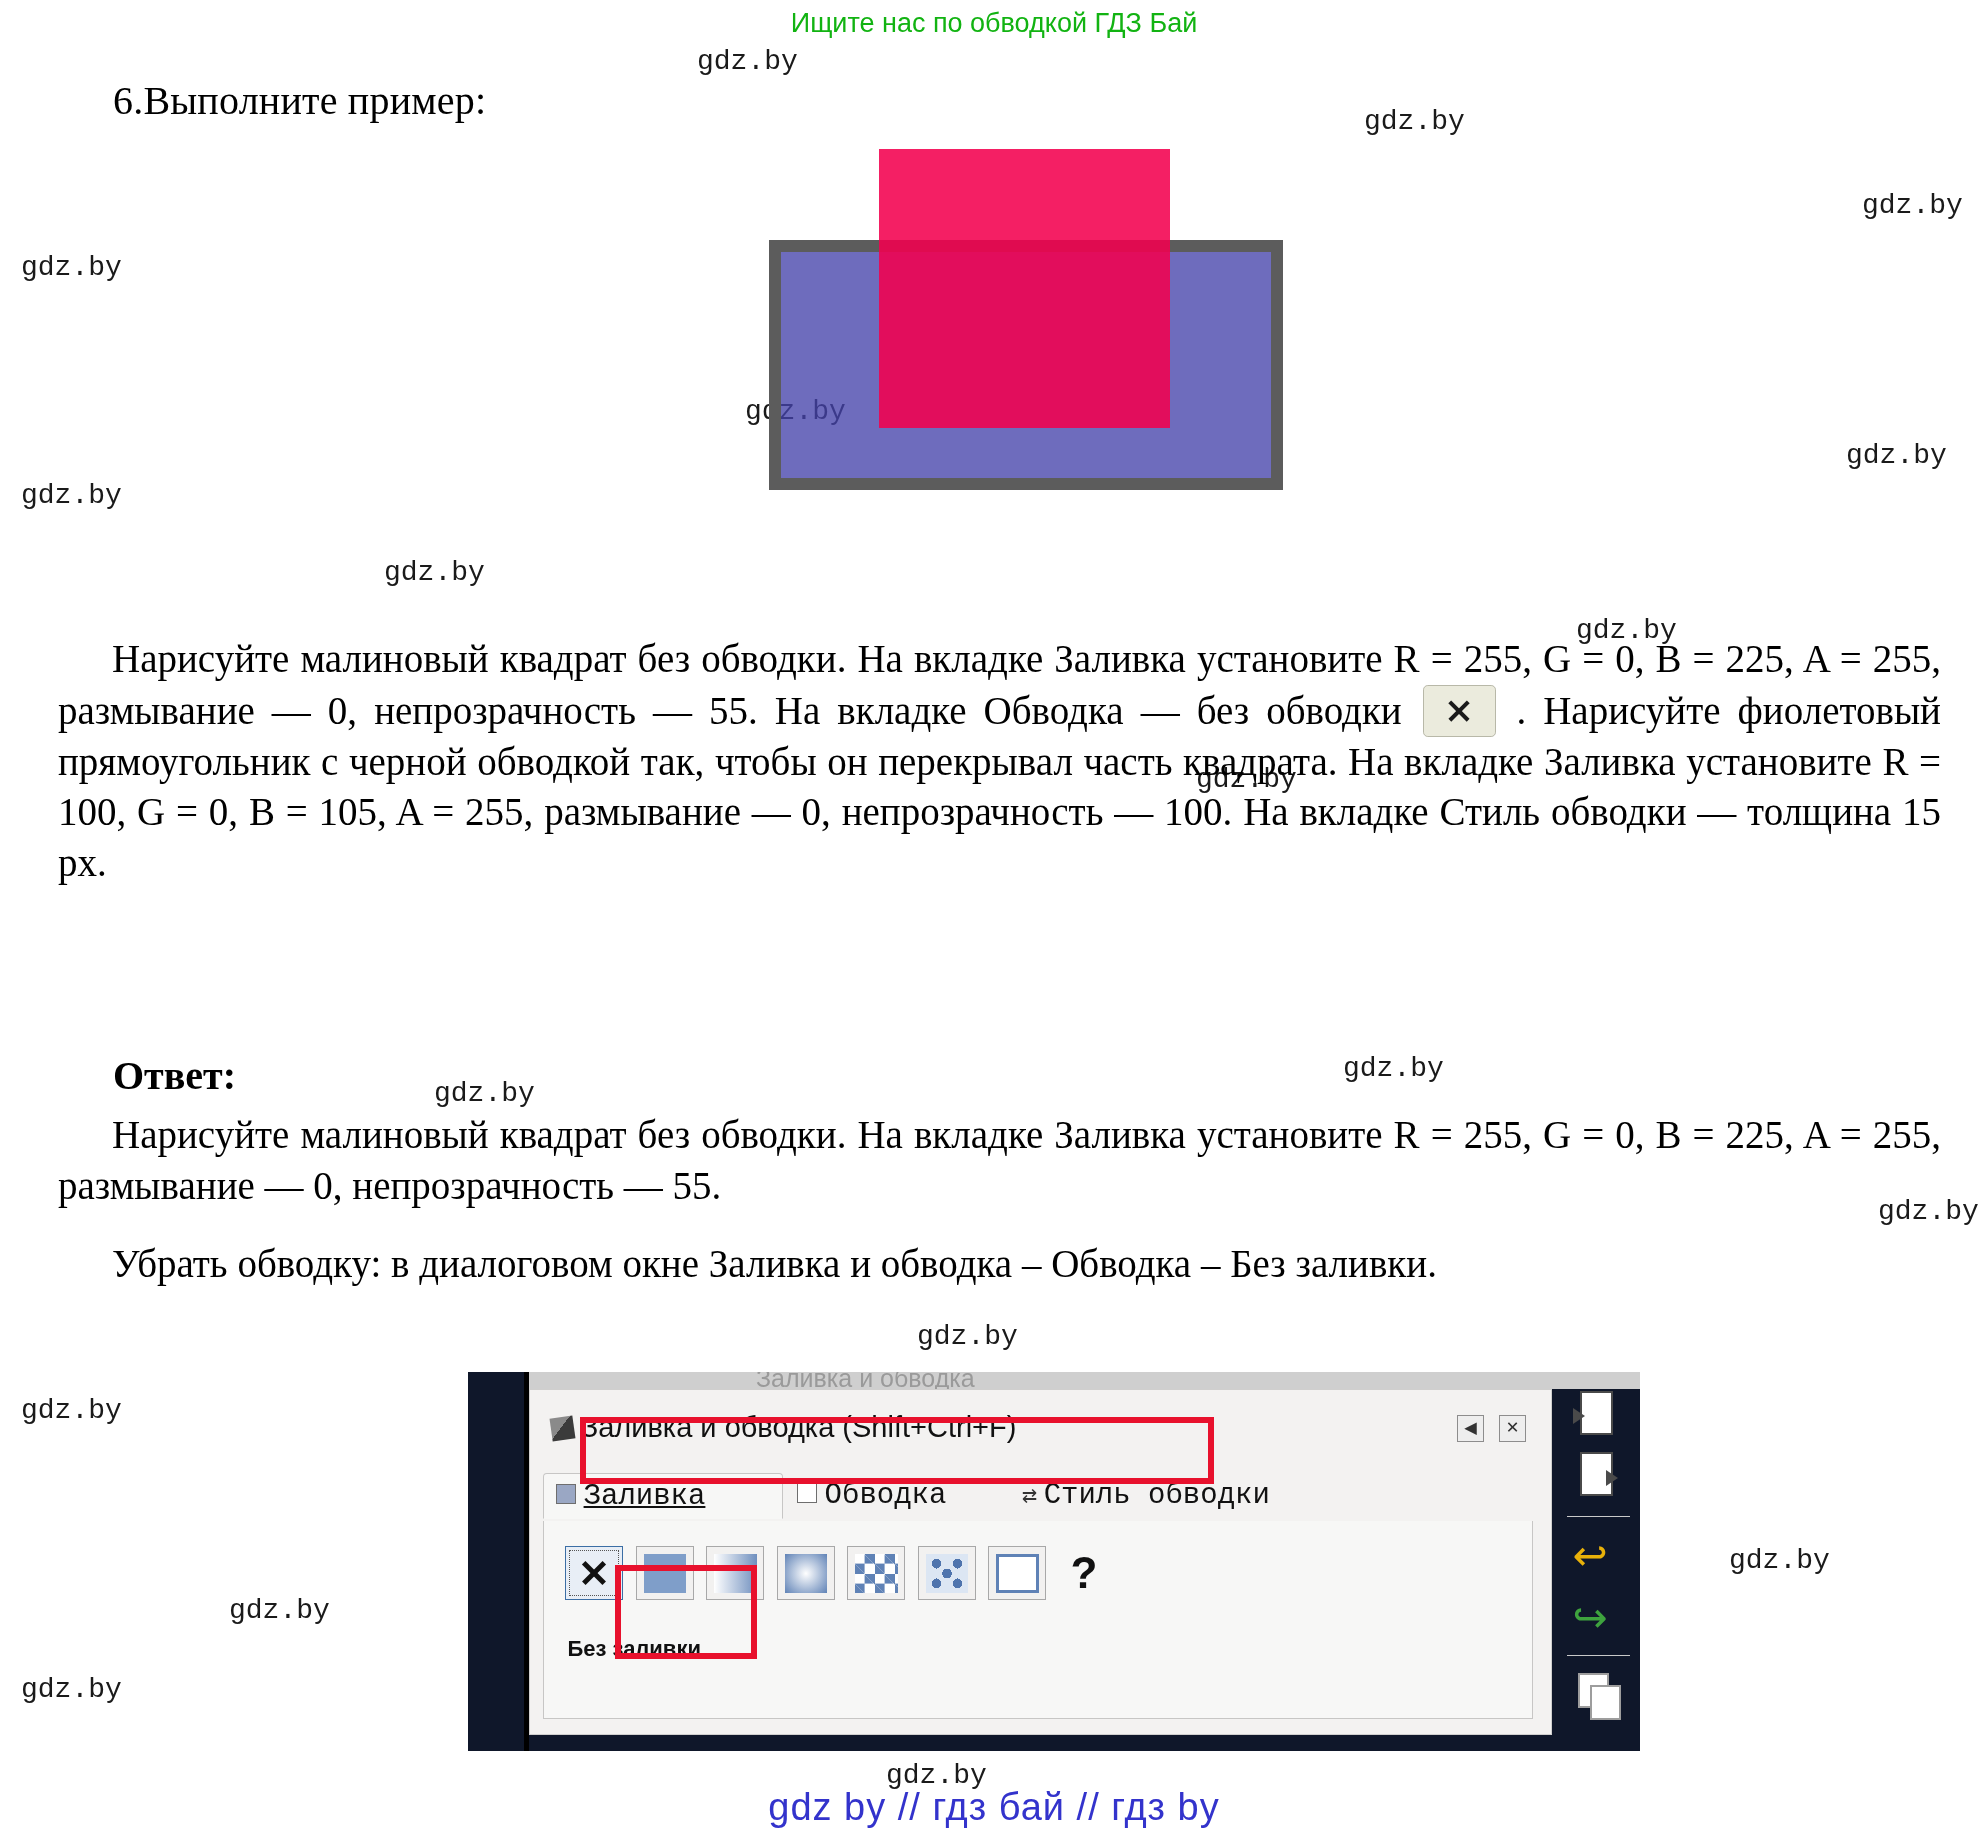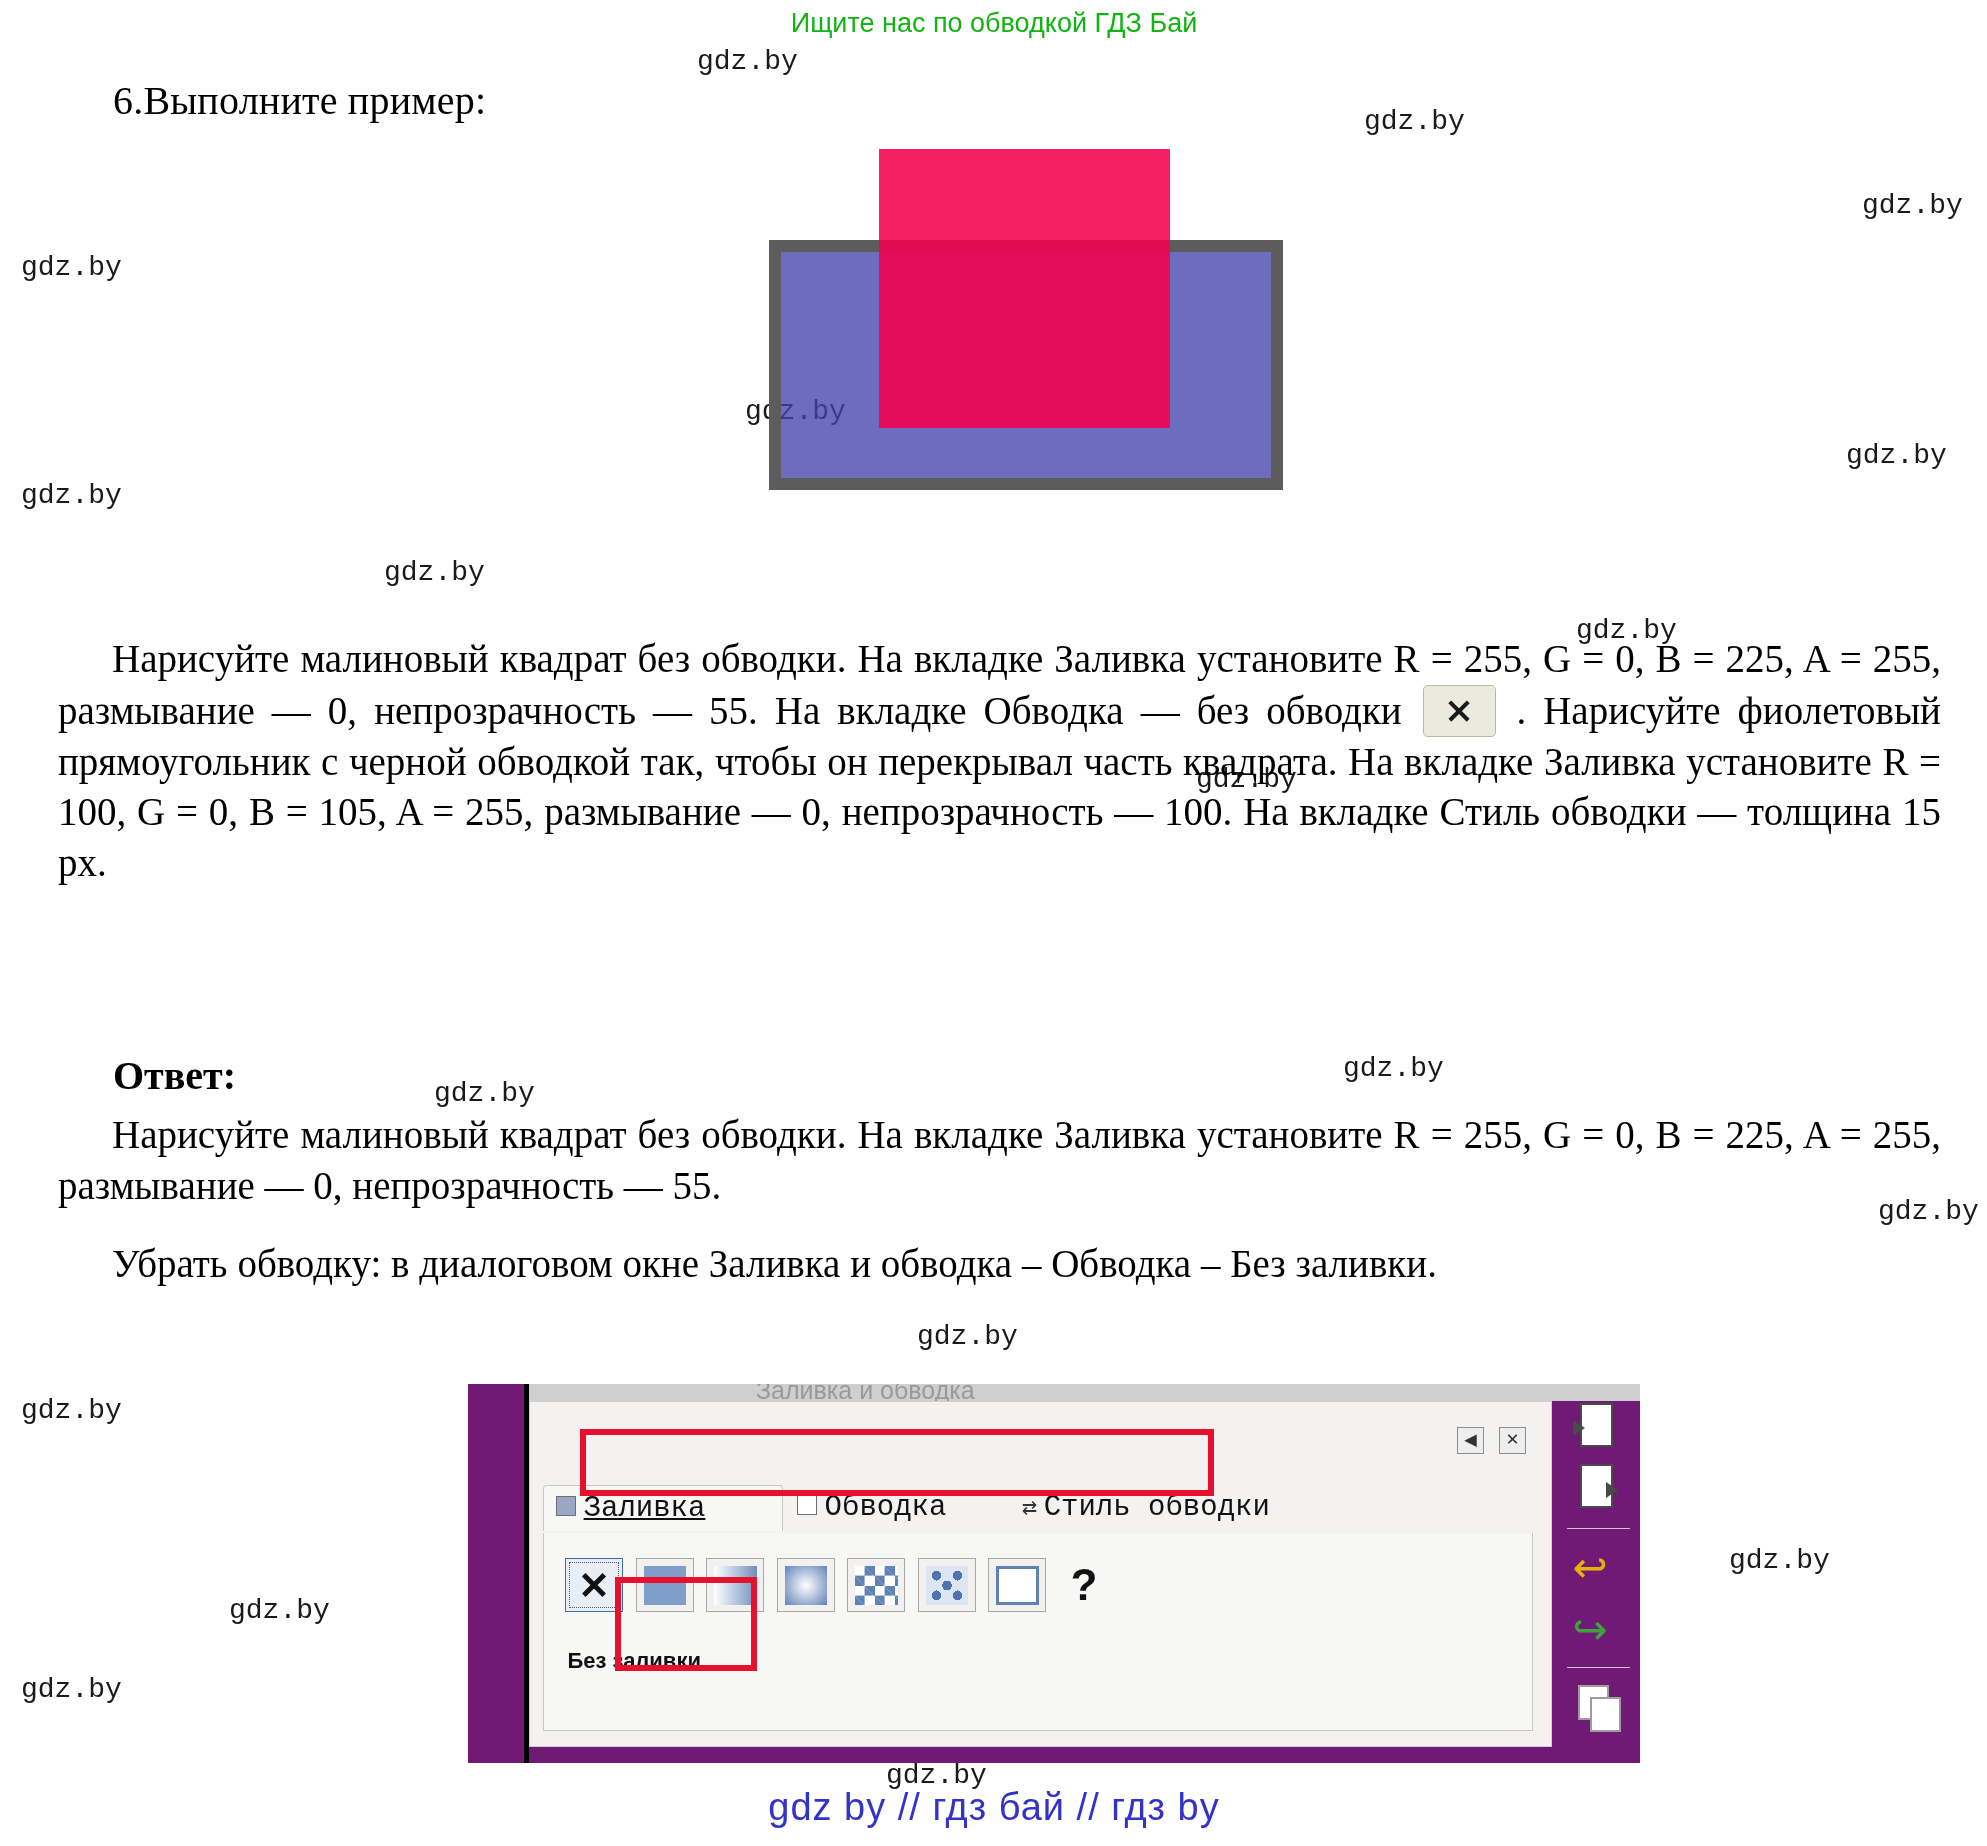--- a/index.html
+++ b/index.html
@@ -144,23 +144,22 @@
     text-indent: 54px;
   }
 
   
   .shot {
     position: absolute;
     top: 1372px;
     left: 468px;
     width: 1172px;
     height: 379px;
-    background: #701a75;
+    background: #0f172a;
     overflow: hidden;
-    margin-top: 12px;
   }
   .shot-canvasline {
     position: absolute;
     left: 56px;
     top: 0;
     width: 4.8px;
     height: 100%;
     background: #000000;
   }
   .shot-topstrip {
@@ -503,20 +502,23 @@
 <div class="para" id="para-3">Убрать обводку: в диалоговом окне Заливка и обводка – Обводка – Без заливки.</div>
 
 <div class="shot">
 
   <div class="shot-topstrip"></div>
   <div class="shot-ghosttext">Заливка и обводка</div>
   <div class="shot-canvasline"></div>
 
   <div class="panel">
 
+    <div class="panel-title">
+      <span class="pencil"></span><span>Заливка и обводка (Shift+Ctrl+F)</span>
+    </div>
 
     <div class="win-btn" id="btn-collapse">◀</div>
     <div class="win-btn" id="btn-close">✕</div>
 
     <div class="tabs">
       <div class="tab active" id="tab-fill">
         <span class="tab-swatch"></span><span class="u">Заливка</span>
       </div>
       <div class="tab" id="tab-stroke">
         <span class="tab-swatch hollow"></span><span>Обводка</span>

